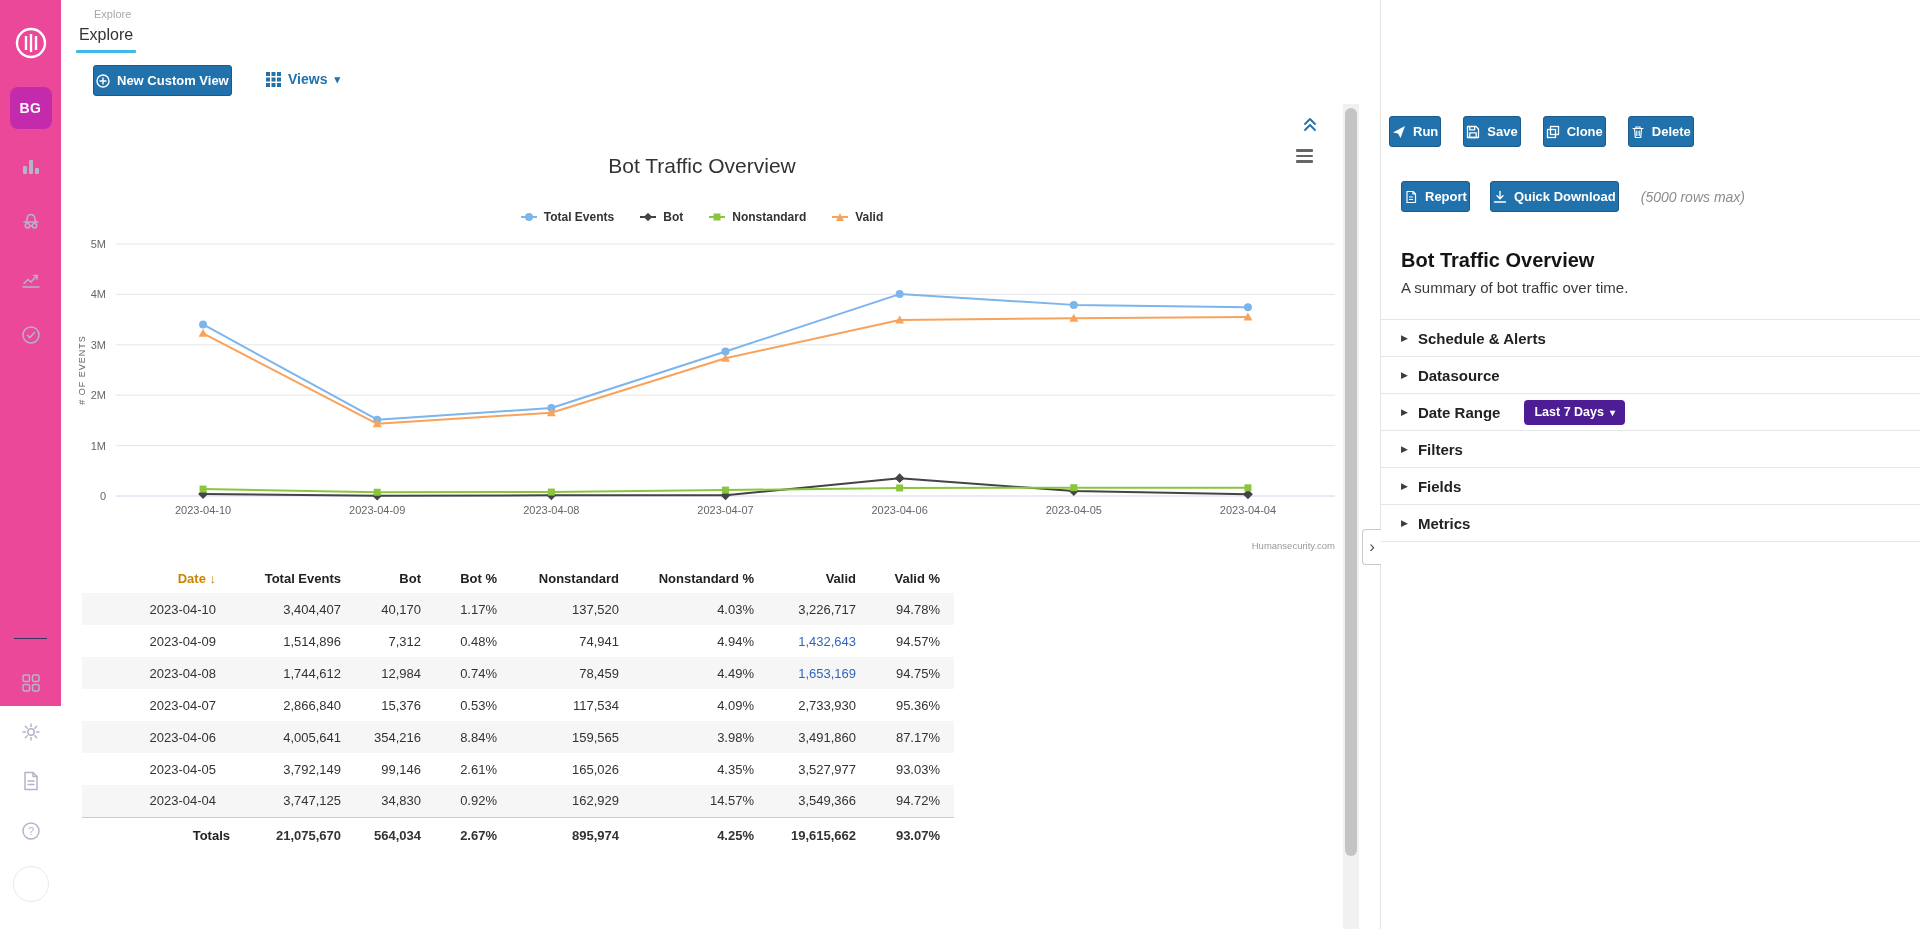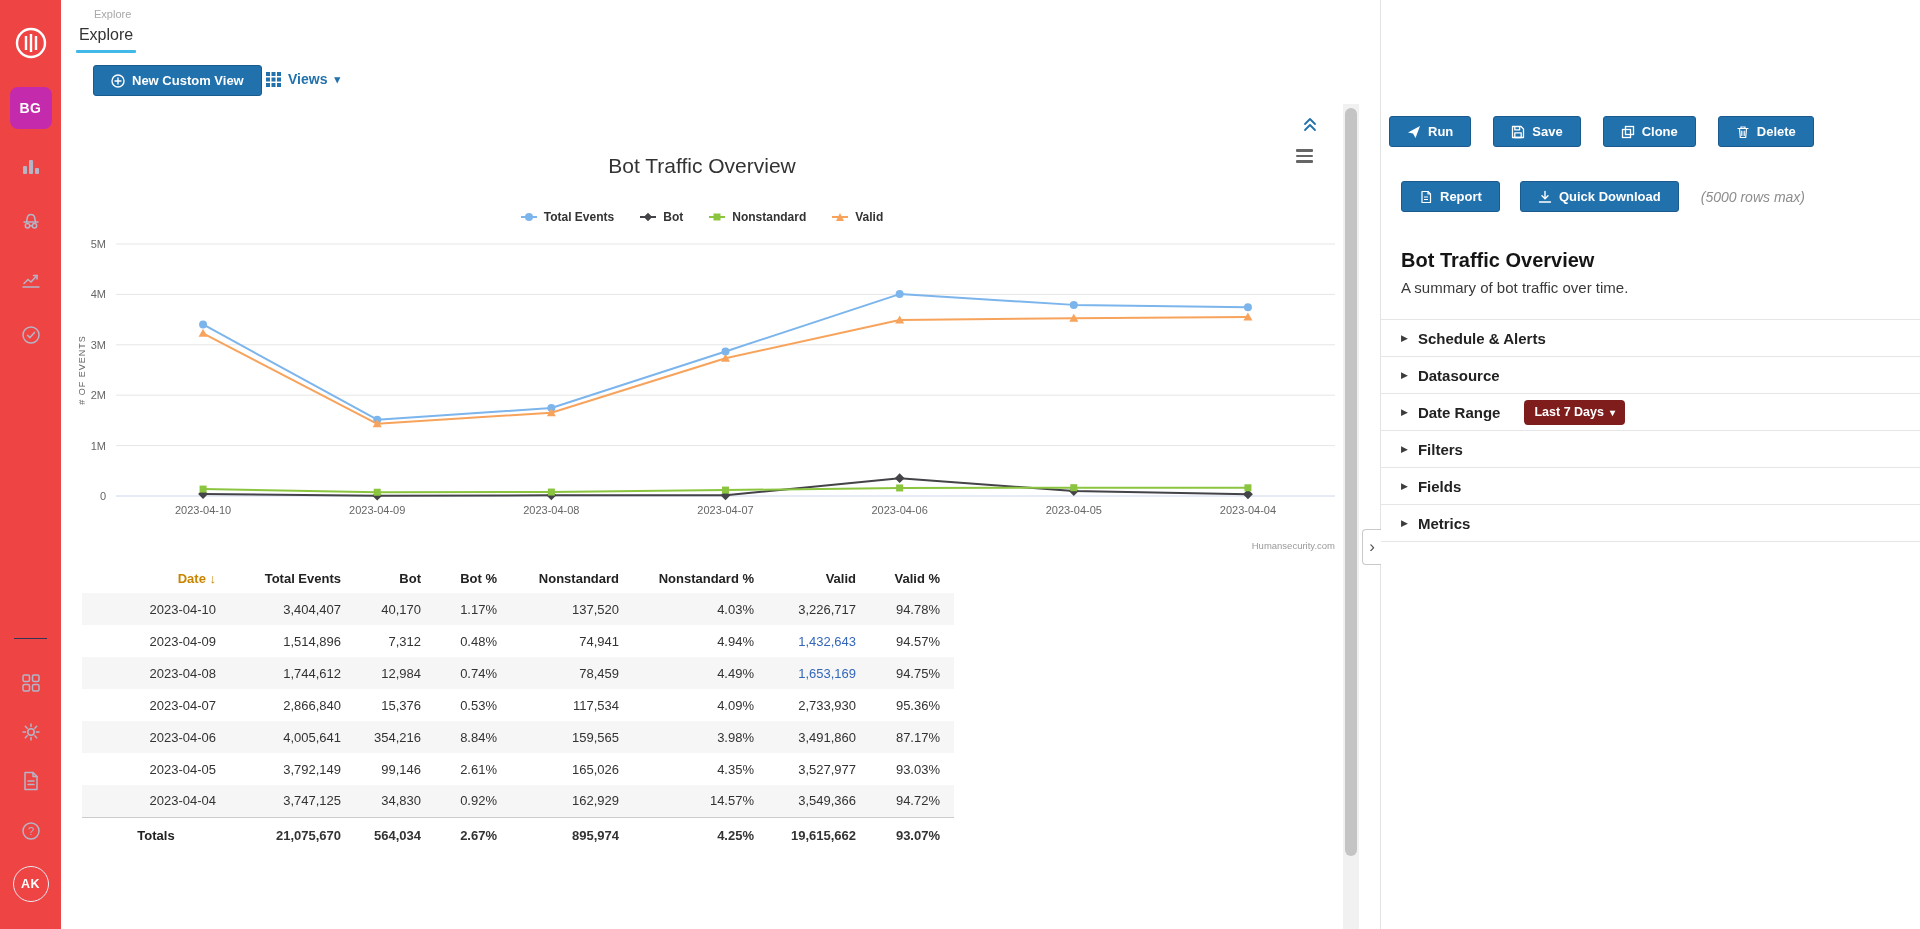--- a/index.html
+++ b/index.html
@@ -2,33 +2,33 @@
 <html><head>
 <meta charset="utf-8">
 <style>
   * { margin:0; padding:0; box-sizing:border-box; }
   html,body { width:1920px; height:929px; }
   body {
     position:relative; overflow:hidden; background:#fff;
     font-family:"Liberation Sans", sans-serif; color:#333;
   }
   
-  .sidebar { position:absolute; left:0; top:0; width:61px; height:929px; background:#ef4444; z-index:20; }
+  .sidebar { position:absolute; left:0; top:0; width:61px; height:706px; background:#ec4899; z-index:20; }
   .sb-item { position:absolute; left:50%; transform:translateX(-50%); display:flex; align-items:center; justify-content:center; cursor:pointer; }
   .sb-badge { width:42px; height:42px; border-radius:8px; background:#c42bac; color:#fff; font-weight:bold; font-size:14px; letter-spacing:.5px; }
   .sb-divider { position:absolute; left:14px; width:33px; height:1px; background:#34345a; }
   .sb-avatar { width:36px; height:36px; border-radius:50%; border:1.5px solid #e8e8f2; color:#fff; font-size:12.5px; font-weight:bold; letter-spacing:.5px; }
   
   .breadcrumb { position:absolute; left:94px; top:8px; font-size:11px; color:#a8a8a8; }
   .tab { position:absolute; left:76px; top:26px; width:60px; text-align:center; cursor:pointer; }
   .tab .tab-label { font-size:16px; color:#333; }
   .tab .tab-underline { margin-top:6px; height:3px; background:#41b9e8; border-radius:1px; }
   
   .btn { display:inline-flex; align-items:center; gap:7px; background:#2171ad; color:#fff;
-         border:1px solid #1a5a8e; border-radius:3px; height:31px; padding:0 17px;
+         border:1px solid #1a5a8e; border-radius:3px; height:31px; padding:0 2px;
          font-weight:bold; font-size:13px; font-family:inherit; cursor:pointer; white-space:nowrap; }
   .ncv { position:absolute; left:93px; top:65px; }
   .views { position:absolute; left:266px; top:71px; display:inline-flex; align-items:center; gap:7px;
            color:#2171ad; font-weight:bold; font-size:14px; cursor:pointer; }
   .views .caret { font-size:11px; }
   
   .chart-area { position:absolute; left:61px; top:104px; width:1282px; height:455px; background:#fff; }
   .chart-title { position:absolute; top:50px; left:0; width:100%; text-align:center; font-size:21px; color:#333; }
   .chart-legend { position:absolute; top:106px; left:0; right:0; display:flex; justify-content:center; align-items:center; gap:26px; }
   .legend-item { display:flex; align-items:center; gap:7px; font-size:12px; color:#333; font-weight:bold; cursor:pointer; }
@@ -45,39 +45,39 @@
   .chart-credits { position:absolute; right:8px; bottom:8px; font-size:9.5px; color:#999; cursor:pointer;padding-left:12px; }
   
   .table-wrap { position:absolute; left:82px; top:563px; }
   table.traffic { border-collapse:collapse; table-layout:fixed; width:872px; font-size:13px; color:#333; }
   table.traffic th { font-weight:bold; color:#222; text-align:right; padding:0 14px 0 0; height:30px; cursor:pointer; white-space:nowrap; }
   table.traffic th.sorted { color:#c98500; }
   table.traffic td { text-align:right; padding:0 14px 0 0; height:32px; white-space:nowrap; }
   table.traffic tbody tr:nth-child(odd) { background:#f6f6f6; }
   table.traffic td.link { color:#3366bb; cursor:pointer; }
   table.traffic tfoot td { font-weight:bold; height:36px; border-top:1px solid #cccccc; }
-  table.traffic tfoot td.lbl { text-align:center; padding:0; color:#222; }
+  table.traffic tfoot td.lbl { text-align:right; padding:0; color:#222; }
   
   .vscroll-track { position:absolute; left:1343px; top:104px; width:16px; height:825px; background:#f1f1f1; }
   .vscroll-thumb { position:absolute; left:2px; top:4px; width:12px; height:748px; background:#c4c4c4; border-radius:6px; cursor:pointer; }
   .panel-expander { position:absolute; left:1362px; top:529px; width:19px; height:36px; background:#fff;
     border:1px solid #c9c9c9; border-right:none; border-radius:4px 0 0 4px; display:flex; align-items:center; justify-content:center;
     font-size:17px; color:#555; cursor:pointer; z-index:15; }
   
   .rpanel { position:absolute; left:1380px; top:0; width:540px; height:929px; background:#fff; border-left:1px solid #e3e3e3; }
   .panel-actions { position:absolute; left:8px; top:116px; display:flex; gap:22px; }
   .panel-actions2 { position:absolute; left:20px; top:181px; display:flex; gap:20px; align-items:center; }
   .rows-note { font-style:italic; color:#8d8d8d; font-size:14px; margin-left:2px; }
   .panel-title { position:absolute; left:20px; top:249px; font-size:20px; font-weight:bold; color:#151515; }
   .panel-subtitle { position:absolute; left:20px; top:279px; font-size:15px; color:#3a3a3a; }
   .sections { position:absolute; left:0; top:319px; width:540px; border-top:1px solid #e6e6e6; }
   .section-row { height:37px; display:flex; align-items:center; gap:10px; padding-left:20px; border-bottom:1px solid #e6e6e6; cursor:pointer; }
   .section-caret { font-size:9px; color:#3c3c3c; }
   .section-label { font-size:15px; font-weight:bold; color:#222; }
-  .pill { display:inline-flex; align-items:center; gap:6px; background:#7f1d1d; border:none; border-radius:4px; height:25px;
+  .pill { display:inline-flex; align-items:center; gap:6px; background:#4c1d95; border:none; border-radius:4px; height:25px;
           padding:0 10px; color:#fff; font-size:12.5px; font-weight:bold; font-family:inherit; cursor:pointer; margin-left:14px; }
   .pill .caret { font-size:10px; }
 </style>
 </head>
 <body>
 
 <div class="sidebar">
   <div class="sb-item" style="top:26px">
     <svg width="34" height="34" viewBox="0 0 34 34">
       <circle cx="17" cy="17" r="14" fill="none" stroke="#ffffff" stroke-width="2.4"></circle>

